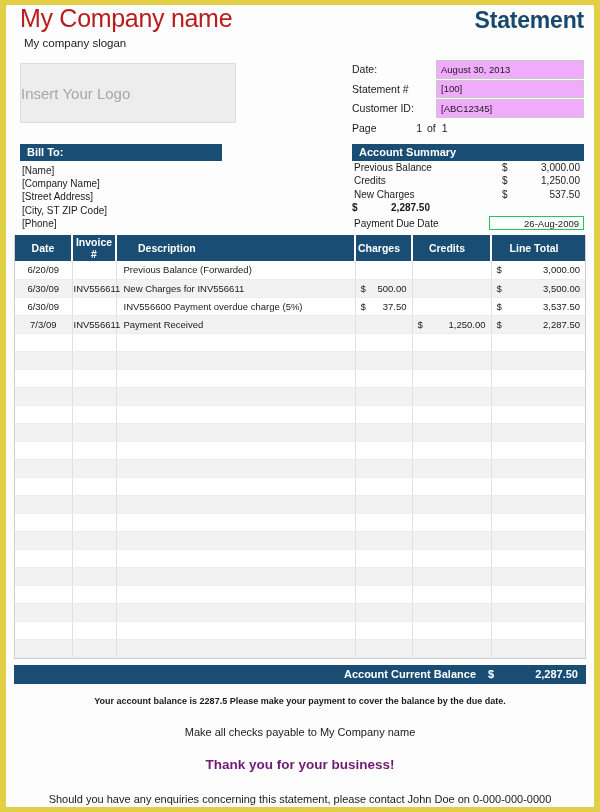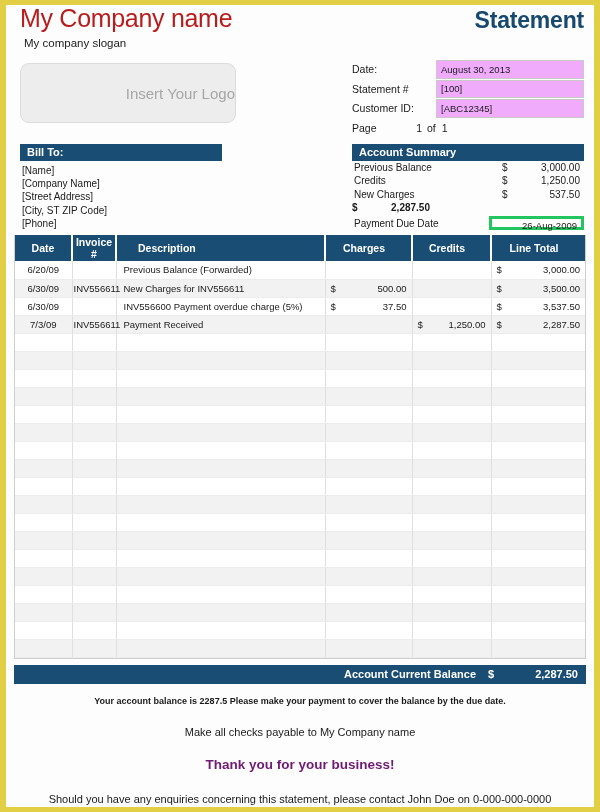--- a/index.html
+++ b/index.html
@@ -67,25 +67,25 @@
     position: relative;
     height: 85px;
   }
   .logo-box {
     position: absolute;
     left: 6px;
     top: 6px;
     width: 214px;
     height: 58px;
     border: 1px solid #dcdcdc;
-    border-radius: 9px;
+    border-radius: 1px;
     background: #ededed;
     display: flex;
     align-items: center;
-    justify-content: flex-end;
+    justify-content: flex-start;
   }
   .logo-box span {
     font-size: 15px;
     color: #a6a6a6;
   }
 
   .meta {
     position: absolute;
     right: 2px;
     top: 3px;
@@ -182,21 +182,21 @@
   .sum-row .s-label { flex: 1; padding-left: 2px; }
   .sum-row .s-cur   { width: 16px; text-align: left; }
   .sum-row .s-amt   { width: 62px; text-align: right; padding-right: 4px; }
   .sum-row.total { font-weight: bold; }
   .sum-row.due {
     margin-top: 1px;
   }
   .sum-row.due .s-label { padding-top: 1px; }
   .due-box {
     width: 95px;
-    border: 3px solid #22c55e;
+    border: 1px solid #22c55e;
     background: #ffffff;
     text-align: right;
     padding: 0 4px 0 0;
     font-size: 9.5px;
     box-sizing: border-box;
     height: 14px;
     line-height: 13px;
   }
 
   
@@ -382,21 +382,21 @@
     </div>
   </div>
 
   <div class="tbl-wrap">
     <table class="items">
       <thead>
         <tr>
           <th class="th-date" style="width:57px">Date</th>
           <th class="th-inv" style="width:44px">Invoice #</th>
           <th class="th-desc">Description</th>
-          <th class="th-charges" style="width:87px">Charges</th>
+          <th class="th-charges" style="width:57px">Charges</th>
           <th class="th-credits" style="width:79px">Credits</th>
           <th class="th-linetotal" style="width:94px">Line Total</th>
         </tr>
       </thead>
       <tbody id="items-body">
           <tr class="odd">
             <td class="c-date">6/20/09</td>
             <td class="c-inv"></td>
             <td class="c-desc">Previous Balance (Forwarded)</td>
             <td class="c-money">

